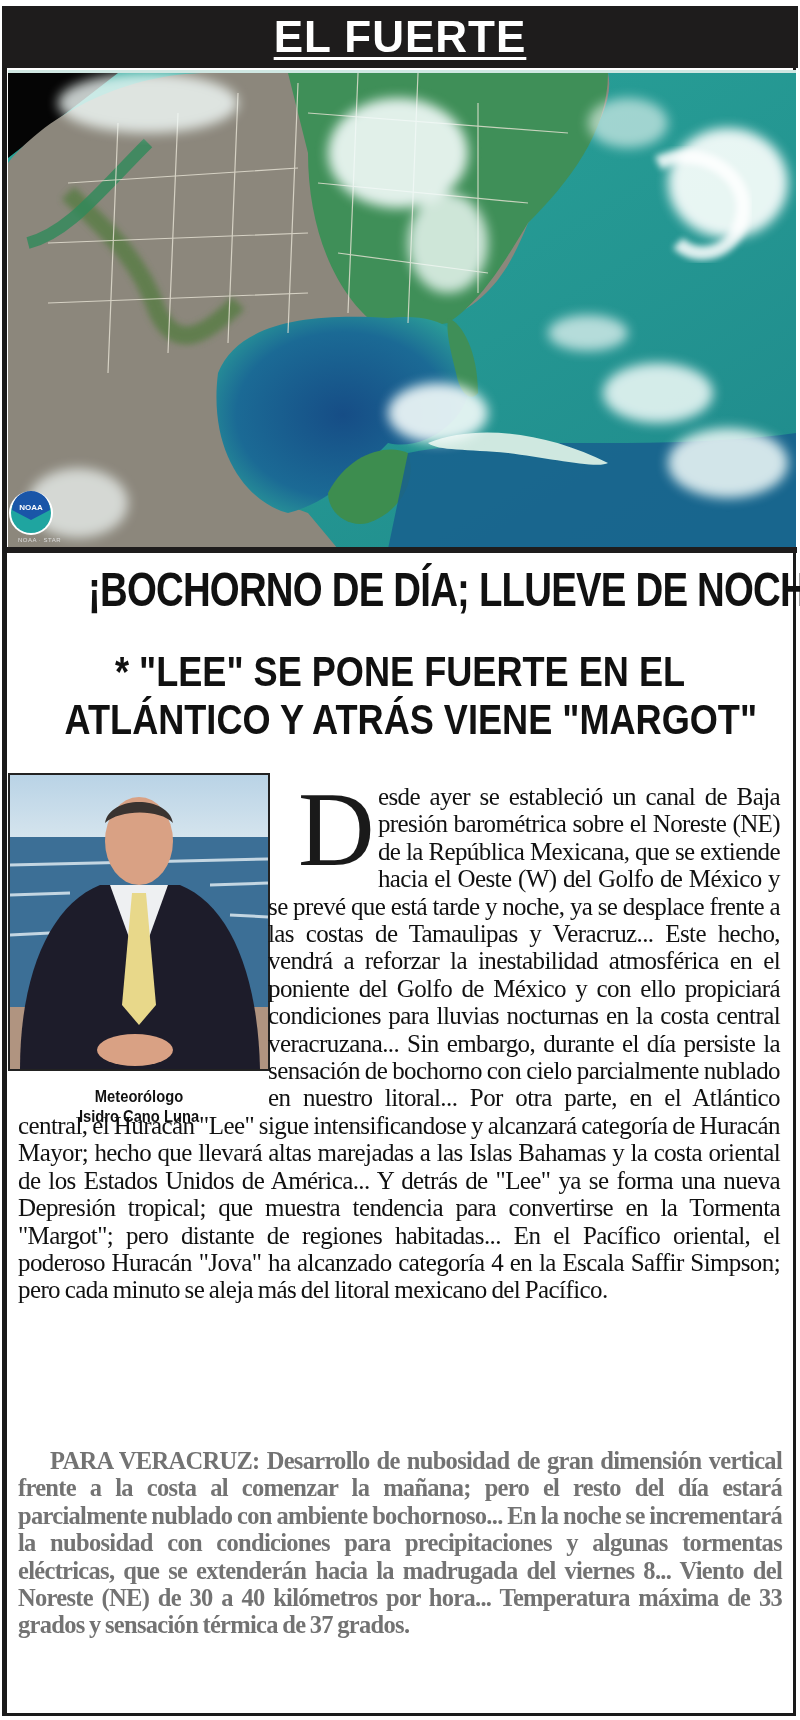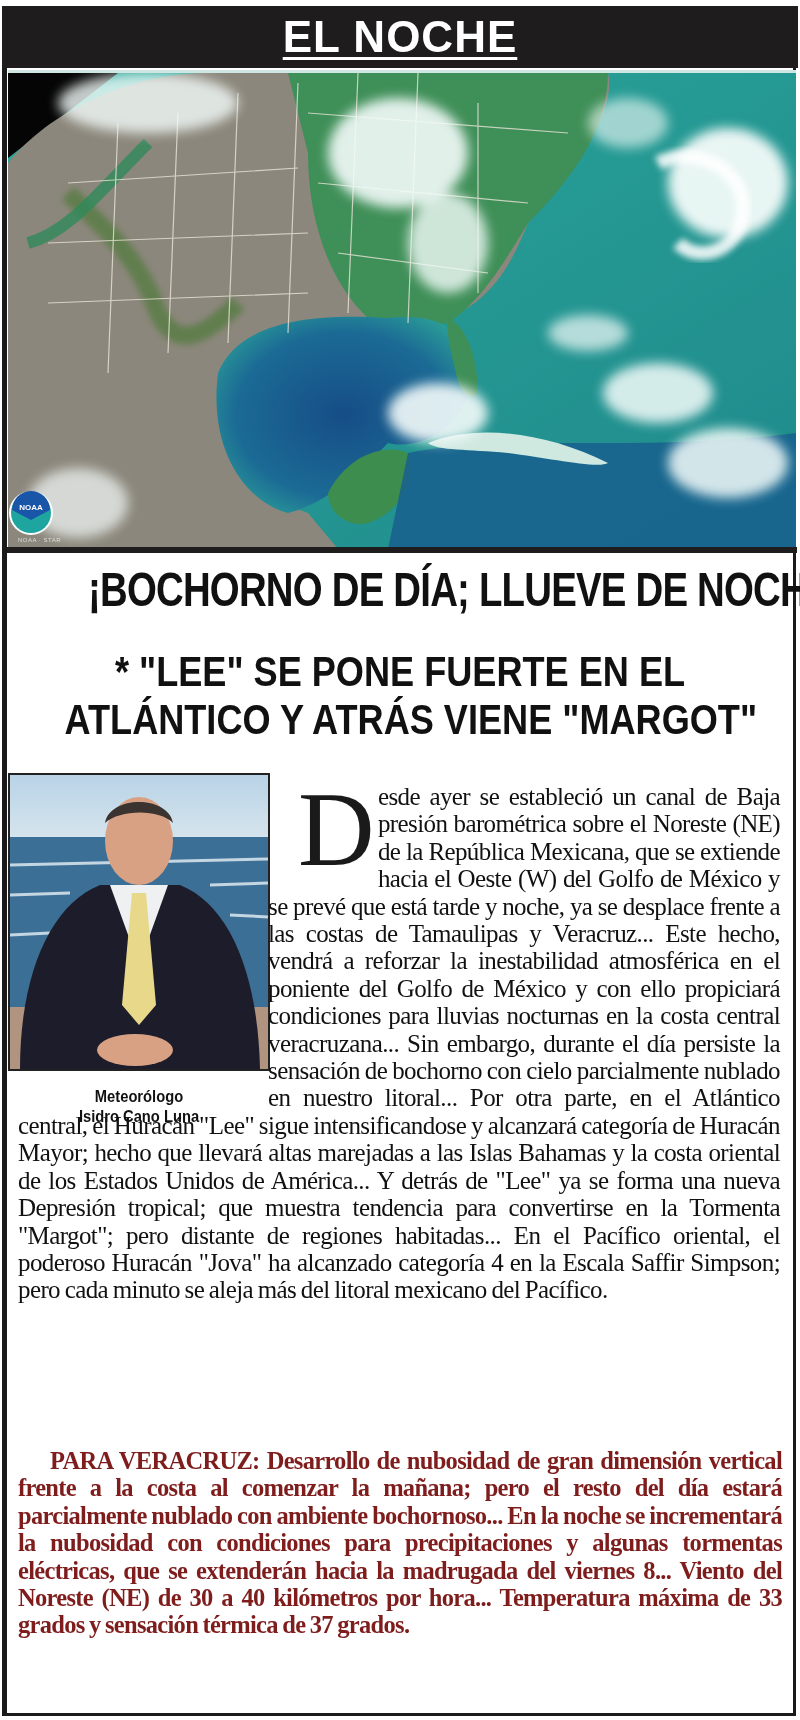--- a/index.html
+++ b/index.html
@@ -22,29 +22,29 @@
   .subhead { position: absolute; left: 10px; right: 10px; top: 648px; text-align: center; font-family: "Liberation Sans", sans-serif; font-weight: bold; font-size: 42px; line-height: 48px; color: #111; transform: scaleX(0.86); transform-origin: center top; white-space: nowrap; }
 
   .photo-frame { position: absolute; left: 8px; top: 773px; width: 262px; height: 298px; border: 2px solid #222; box-sizing: border-box; background: #e8eef2; overflow: hidden; }
   .photo-caption { position: absolute; left: 8px; top: 1087px; width: 262px; text-align: center; font-family: "Liberation Sans", sans-serif; font-weight: bold; font-size: 16px; line-height: 20px; color: #111; transform: scaleX(0.92); }
 
   .body-text { position: absolute; left: 18px; width: 762px; font-family: "Liberation Serif", serif; font-size: 25px; line-height: 27.4px; text-align: justify; color: #111; letter-spacing: -0.6px; word-spacing: -1px; }
   .body-wrap { top: 783px; }
   .float-spacer { float: left; width: 250px; height: 320px; }
   .dropcap { float: left; font-size: 106px; line-height: 82px; padding-top: 6px; margin-right: 4px; margin-left: 30px; font-family: "Liberation Serif", serif; color: #1a1a1a; }
 
-  .forecast { position: absolute; left: 18px; width: 764px; top: 1447px; font-family: "Liberation Serif", serif; font-weight: bold; font-size: 24.5px; line-height: 27.4px; text-align: justify; color: #7f1d1d; letter-spacing: -0.7px; word-spacing: -1px; text-indent: 32px; }
+  .forecast { position: absolute; left: 18px; width: 764px; top: 1447px; font-family: "Liberation Serif", serif; font-weight: bold; font-size: 24.5px; line-height: 27.4px; text-align: justify; color: #737373; letter-spacing: -0.7px; word-spacing: -1px; text-indent: 32px; }
 </style>
 </head>
 <body>
 
 <div class="page-frame"></div>
 
 <div class="masthead">
-  <div class="masthead-title"><span>EL NOCHE</span></div>
+  <div class="masthead-title"><span>EL FUERTE</span></div>
 </div>
 
 <div class="satellite">
   <svg width="788" height="476" viewBox="0 0 788 476" xmlns="http://www.w3.org/2000/svg">
     <defs>
       <radialGradient id="gulf" cx="50%" cy="50%" r="60%">
         <stop offset="0%" stop-color="#164d86"></stop>
         <stop offset="70%" stop-color="#1b6a95"></stop>
         <stop offset="100%" stop-color="#2a9a97"></stop>
       </radialGradient>

